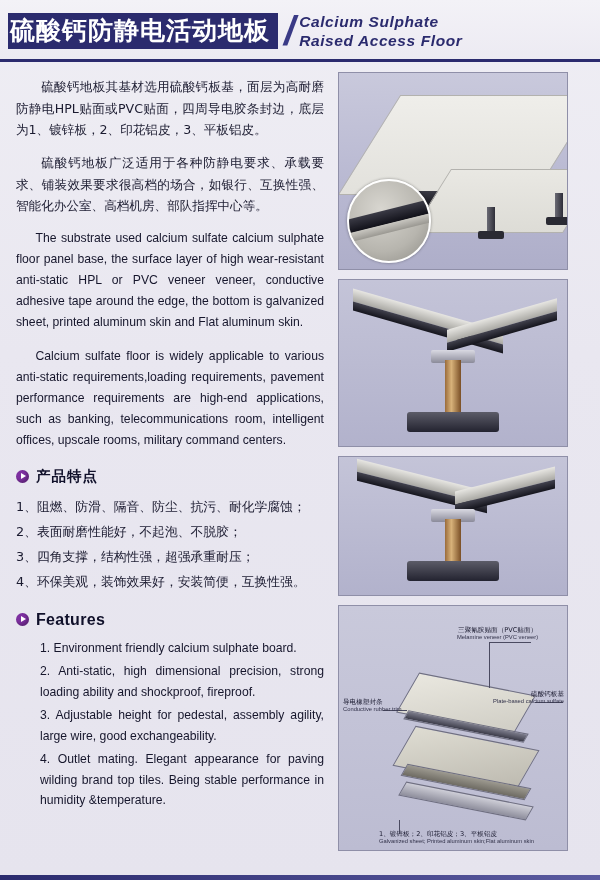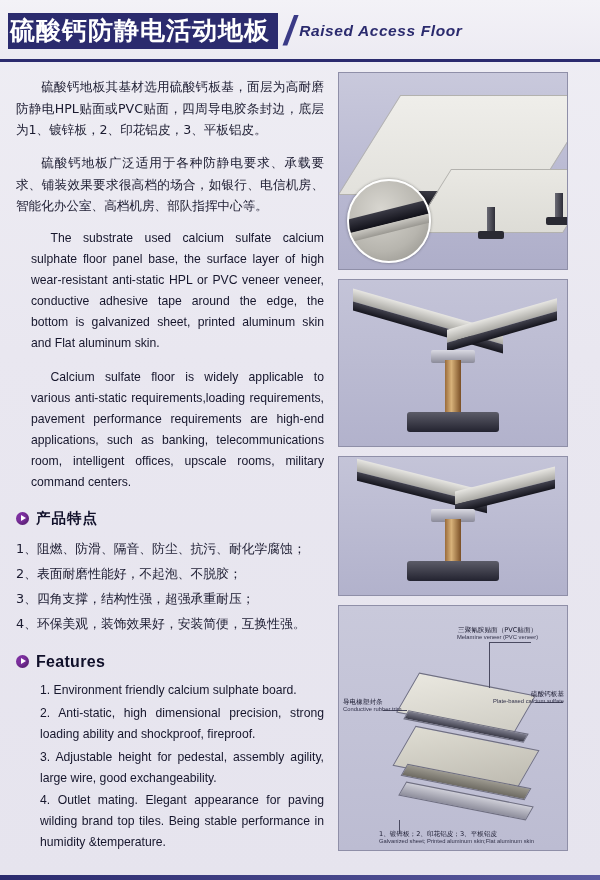--- a/index.html
+++ b/index.html
@@ -89,21 +89,21 @@
   p.cn {
     margin: 0 0 11px 0;
     font-family: "DejaVu Sans", sans-serif;
     font-size: 12.6px;
     line-height: 1.72;
     color: #1b1b30;
     text-align: justify;
     text-indent: 2em;
   }
   p.en {
-    margin: 0 0 13px 15px;
+    margin: 0 0 13px 0;
     font-size: 12.2px;
     line-height: 1.72;
     color: #16162c;
     text-align: justify;
     text-indent: 1.6em;
   }
 
   
   .sec-head {
     display: flex;
@@ -329,31 +329,32 @@
 </style>
 </head>
 <body>
 
 <div class="page">
 
   <div class="header">
     <div class="header-cn">硫酸钙防静电活动地板</div>
     <div class="header-slash">/</div>
     <div>
+      <div class="header-en">Calcium Sulphate</div>
       <div class="header-en">Raised Access Floor</div>
     </div>
     <div class="header-rule"></div>
   </div>
 
   <div class="body-wrap">
 
     <div class="col-left">
 
       <p class="cn">硫酸钙地板其基材选用硫酸钙板基，面层为高耐磨防静电HPL贴面或PVC贴面，四周导电胶条封边，底层为1、镀锌板，2、印花铝皮，3、平板铝皮。</p>
-      <p class="cn">硫酸钙地板广泛适用于各种防静电要求、承载要求、铺装效果要求很高档的场合，如银行、电信机房、智能化办公室、高档机房、部队指挥中心等。</p>
+      <p class="cn">硫酸钙地板广泛适用于各种防静电要求、承载要求、铺装效果要求很高档的场合，如银行、互换性强、智能化办公室、高档机房、部队指挥中心等。</p>
 
       <p class="en">The substrate used calcium sulfate calcium sulphate floor panel base, the surface layer of high wear-resistant anti-static HPL or PVC veneer veneer, conductive adhesive tape around the edge, the bottom is galvanized sheet, printed aluminum skin and Flat aluminum skin.</p>
       <p class="en">Calcium sulfate floor is widely applicable to various anti-static requirements,loading requirements, pavement performance requirements are high-end applications, such as banking, telecommunications room, intelligent offices, upscale rooms, military command centers.</p>
 
       <div class="sec-head">
         <span class="bullet-disc"></span>
         <span class="sec-title-cn">产品特点</span>
       </div>
 
       <ul class="feat">

